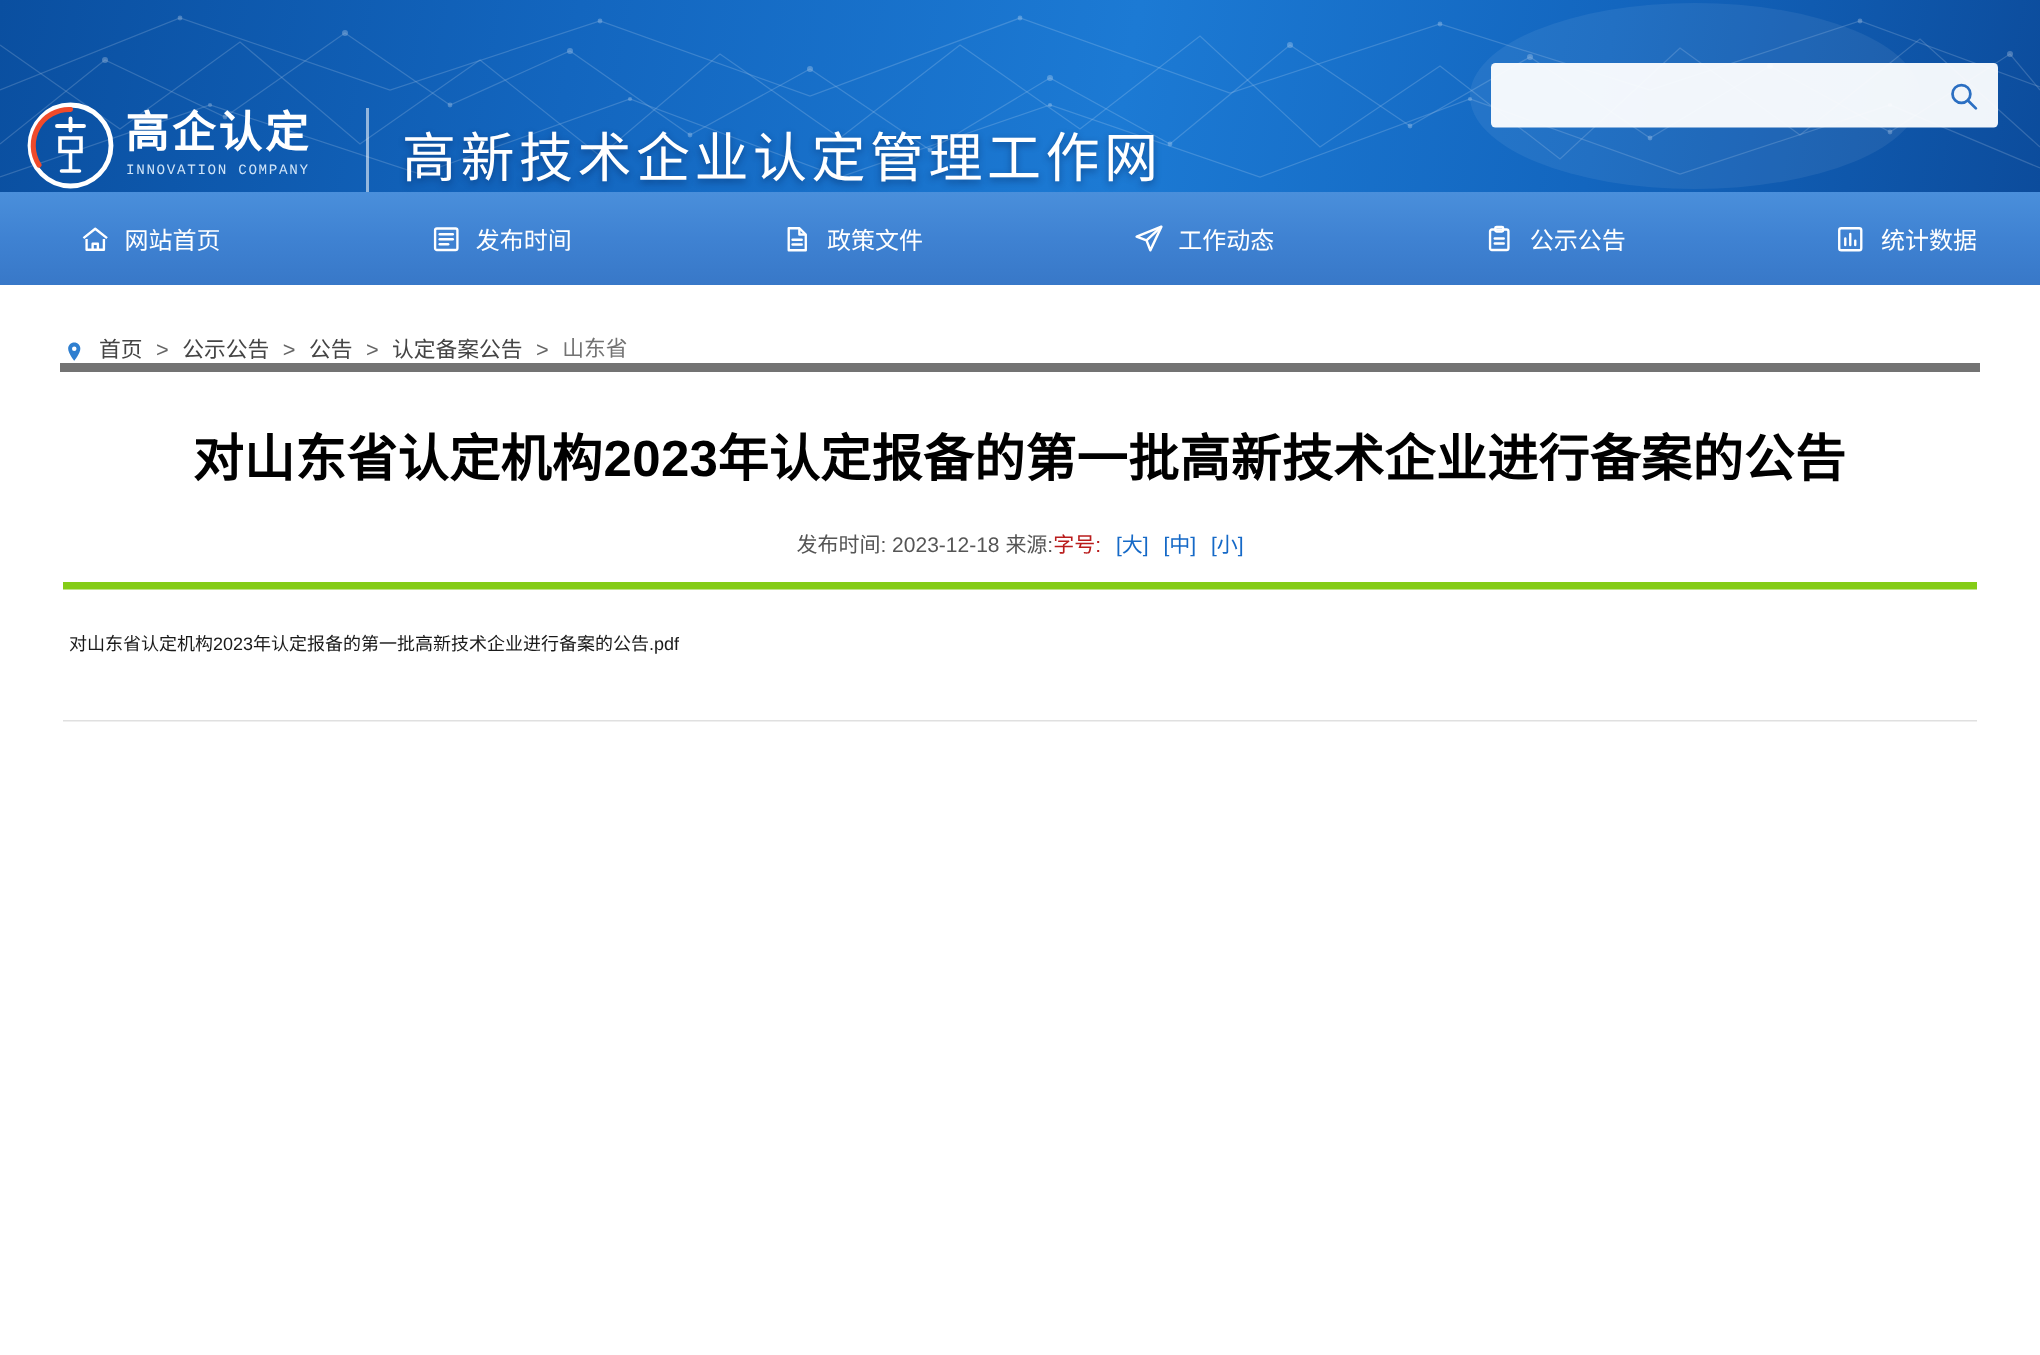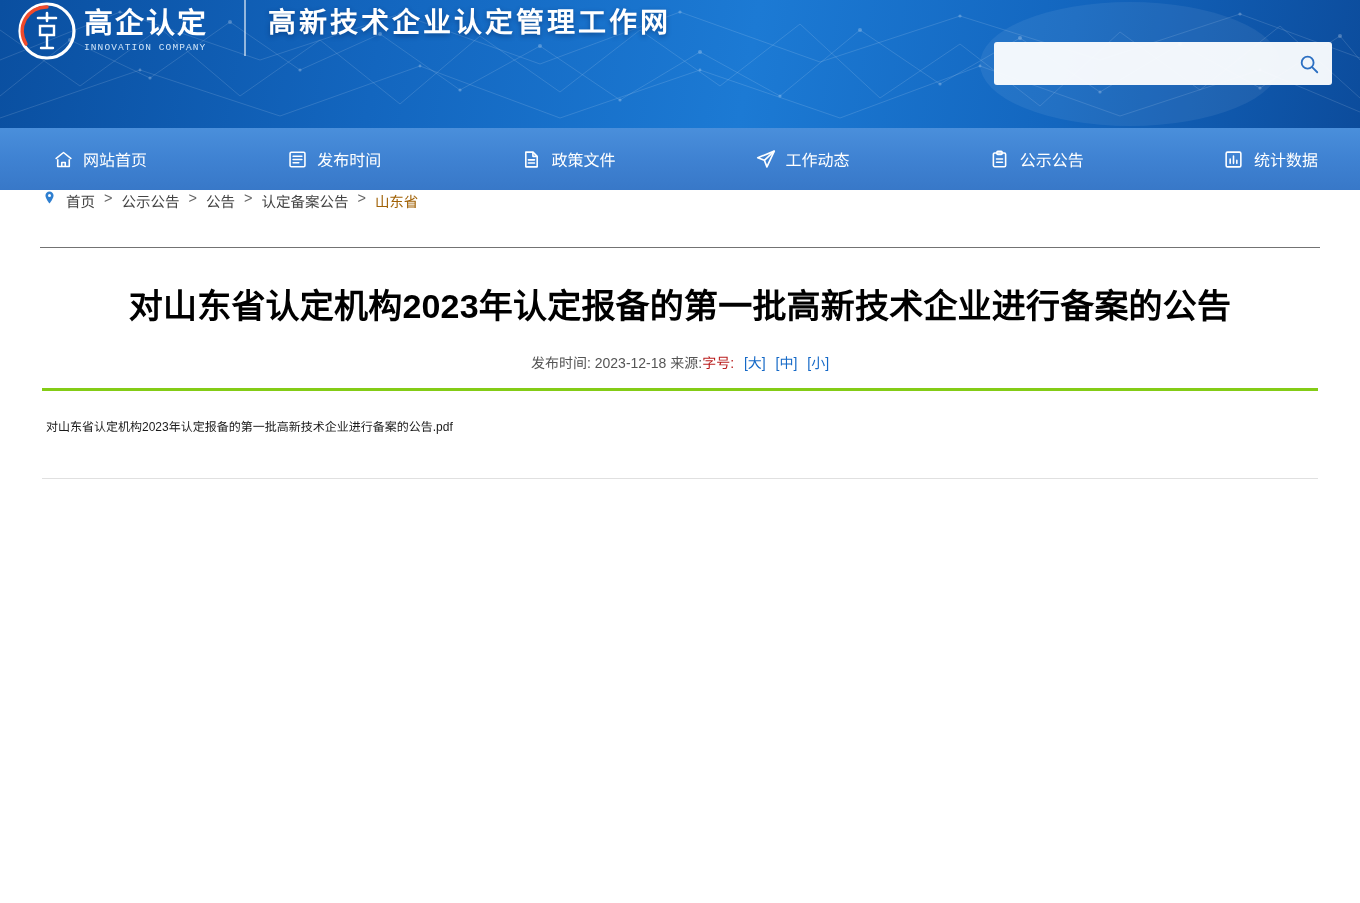--- a/index.html
+++ b/index.html
@@ -23,21 +23,21 @@
   }
   .banner .net {
     position: absolute;
     inset: 0;
     opacity: 0.55;
   }
   .banner-inner {
     position: relative;
     height: 100%;
     display: flex;
-    align-items: flex-start;
+    align-items: flex-end;
     padding-left: 10px;
   }
   .logo-wrap {
     display: flex;
     align-items: center;
     width: 228px;
     padding-left: 6px;
   }
   .logo-mark {
     position: relative;
@@ -65,22 +65,22 @@
     margin-top: 5px;
     font-family: Liberation Mono, monospace;
   }
   .logo-divider {
     width: 2px;
     height: 56px;
     background: rgba(255,255,255,0.55);
     margin: 0 22px 0 6px;
   }
   .site-title {
-    font-size: 28px;
-    font-weight: bold;
+    font-size: 36px;
+    font-weight: normal;
     color: #ffffff;
     letter-spacing: 3px;
     text-shadow: 0 2px 5px rgba(0,30,80,0.45);
     white-space: nowrap;
   }
   .search-box {
     position: absolute;
     right: 28px;
     top: 42px;
     width: 338px;
@@ -141,52 +141,52 @@
 
   
   .page {
     width: 1360px;
     background: #ffffff;
     padding: 0 40px;
   }
   .crumb {
     height: 58px;
     display: flex;
-    align-items: flex-start;
+    align-items: flex-end;
     gap: 7px;
     font-size: 14.5px;
     color: #444;
-    border-bottom: 1px solid #737373;
+    border-bottom: 6px solid #737373;
     padding-left: 2px;
   }
   .crumb .pin { margin-right: 2px; display: inline-flex; }
   .crumb a { color: #444; text-decoration: none; cursor: pointer; }
   .crumb .sep { color: #666; margin: 0 2px; }
-  .crumb .cur { color: #a16207; cursor: pointer; font-family: Liberation Mono, monospace; }
+  .crumb .cur { color: #737373; cursor: pointer; font-family: Liberation Mono, monospace; }
 
   .article {
     padding: 0 0 0 0;
   }
   .art-title {
     text-align: center;
     font-size: 34px;
     font-weight: bold;
     color: #000000;
     padding: 36px 30px 0 30px;
     line-height: 1.35;
     letter-spacing: 0.2px;
   }
   .art-meta {
     display: flex;
     align-items: center;
     justify-content: center;
     font-size: 14px;
     color: #555;
     padding: 22px 0 16px 0;
-    border-bottom: 3px solid #84cc16;
+    border-bottom: 5px solid #84cc16;
     margin: 0 2px;
   }
   .art-meta .fs-label { color: #b91c1c; }
   .art-meta .fs-opt { color: #1569c7; cursor: pointer; margin-left: 6px; }
   .art-meta .fs-opt:first-of-type { margin-left: 10px; }
 
   .art-body {
     font-size: 19.5px;
     color: #1c1c1c;
     line-height: 2.1;

